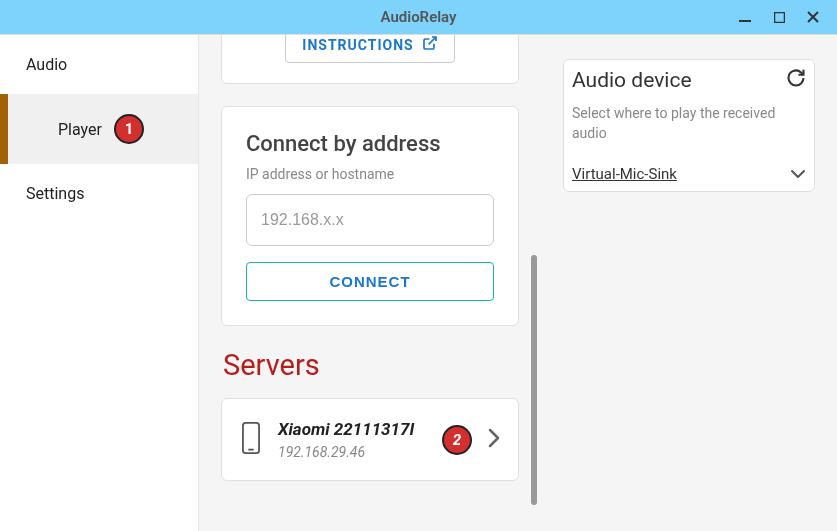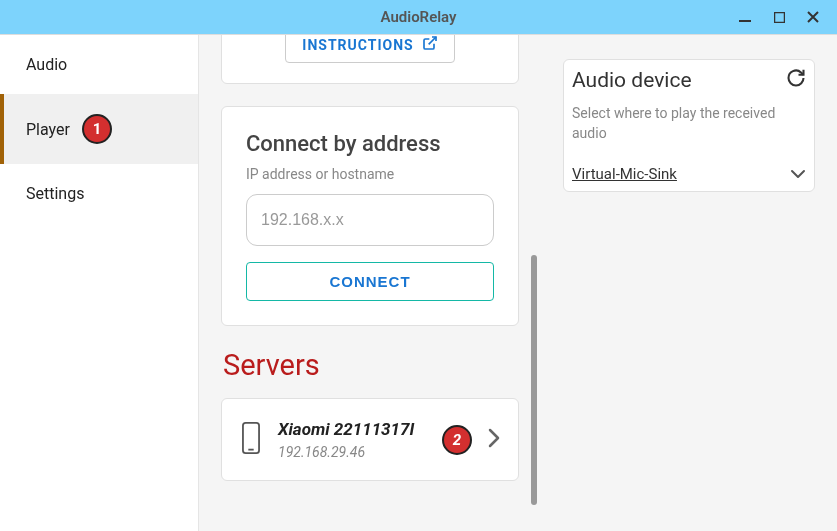--- a/index.html
+++ b/index.html
@@ -59,22 +59,23 @@
       padding: 20px 26px;
       font-size: 16px;
       color: #222;
       cursor: pointer;
       display: flex;
       align-items: center;
       gap: 12px;
     }
     .sidebar-item.active {
       background: #f0f0f0;
-      border-left: 4px solid #a16207;
+      border-left: 8px solid #a16207;
       padding-left: 22px;
+      justify-content: center;
     }
     .badge {
       background: #d32f2f;
       color: #fff;
       border-radius: 50%;
       width: 30px;
       height: 30px;
       display: flex;
       align-items: center;
       justify-content: center;
@@ -129,21 +130,21 @@
       margin-bottom: 10px;
     }
     .field-label {
       font-size: 14px;
       color: #888;
       margin-bottom: 12px;
     }
     .ip-input {
       width: 100%;
       border: 1px solid #ccc;
-      border-radius: 11px;
+      border-radius: 6px;
       padding: 16px 14px;
       font-size: 16px;
       color: #888;
       margin-bottom: 16px;
     }
     .ip-input::placeholder { color: #999; }
     .connect-btn {
       width: 100%;
       border: 1px solid #14b8a6;
       border-radius: 4px;

